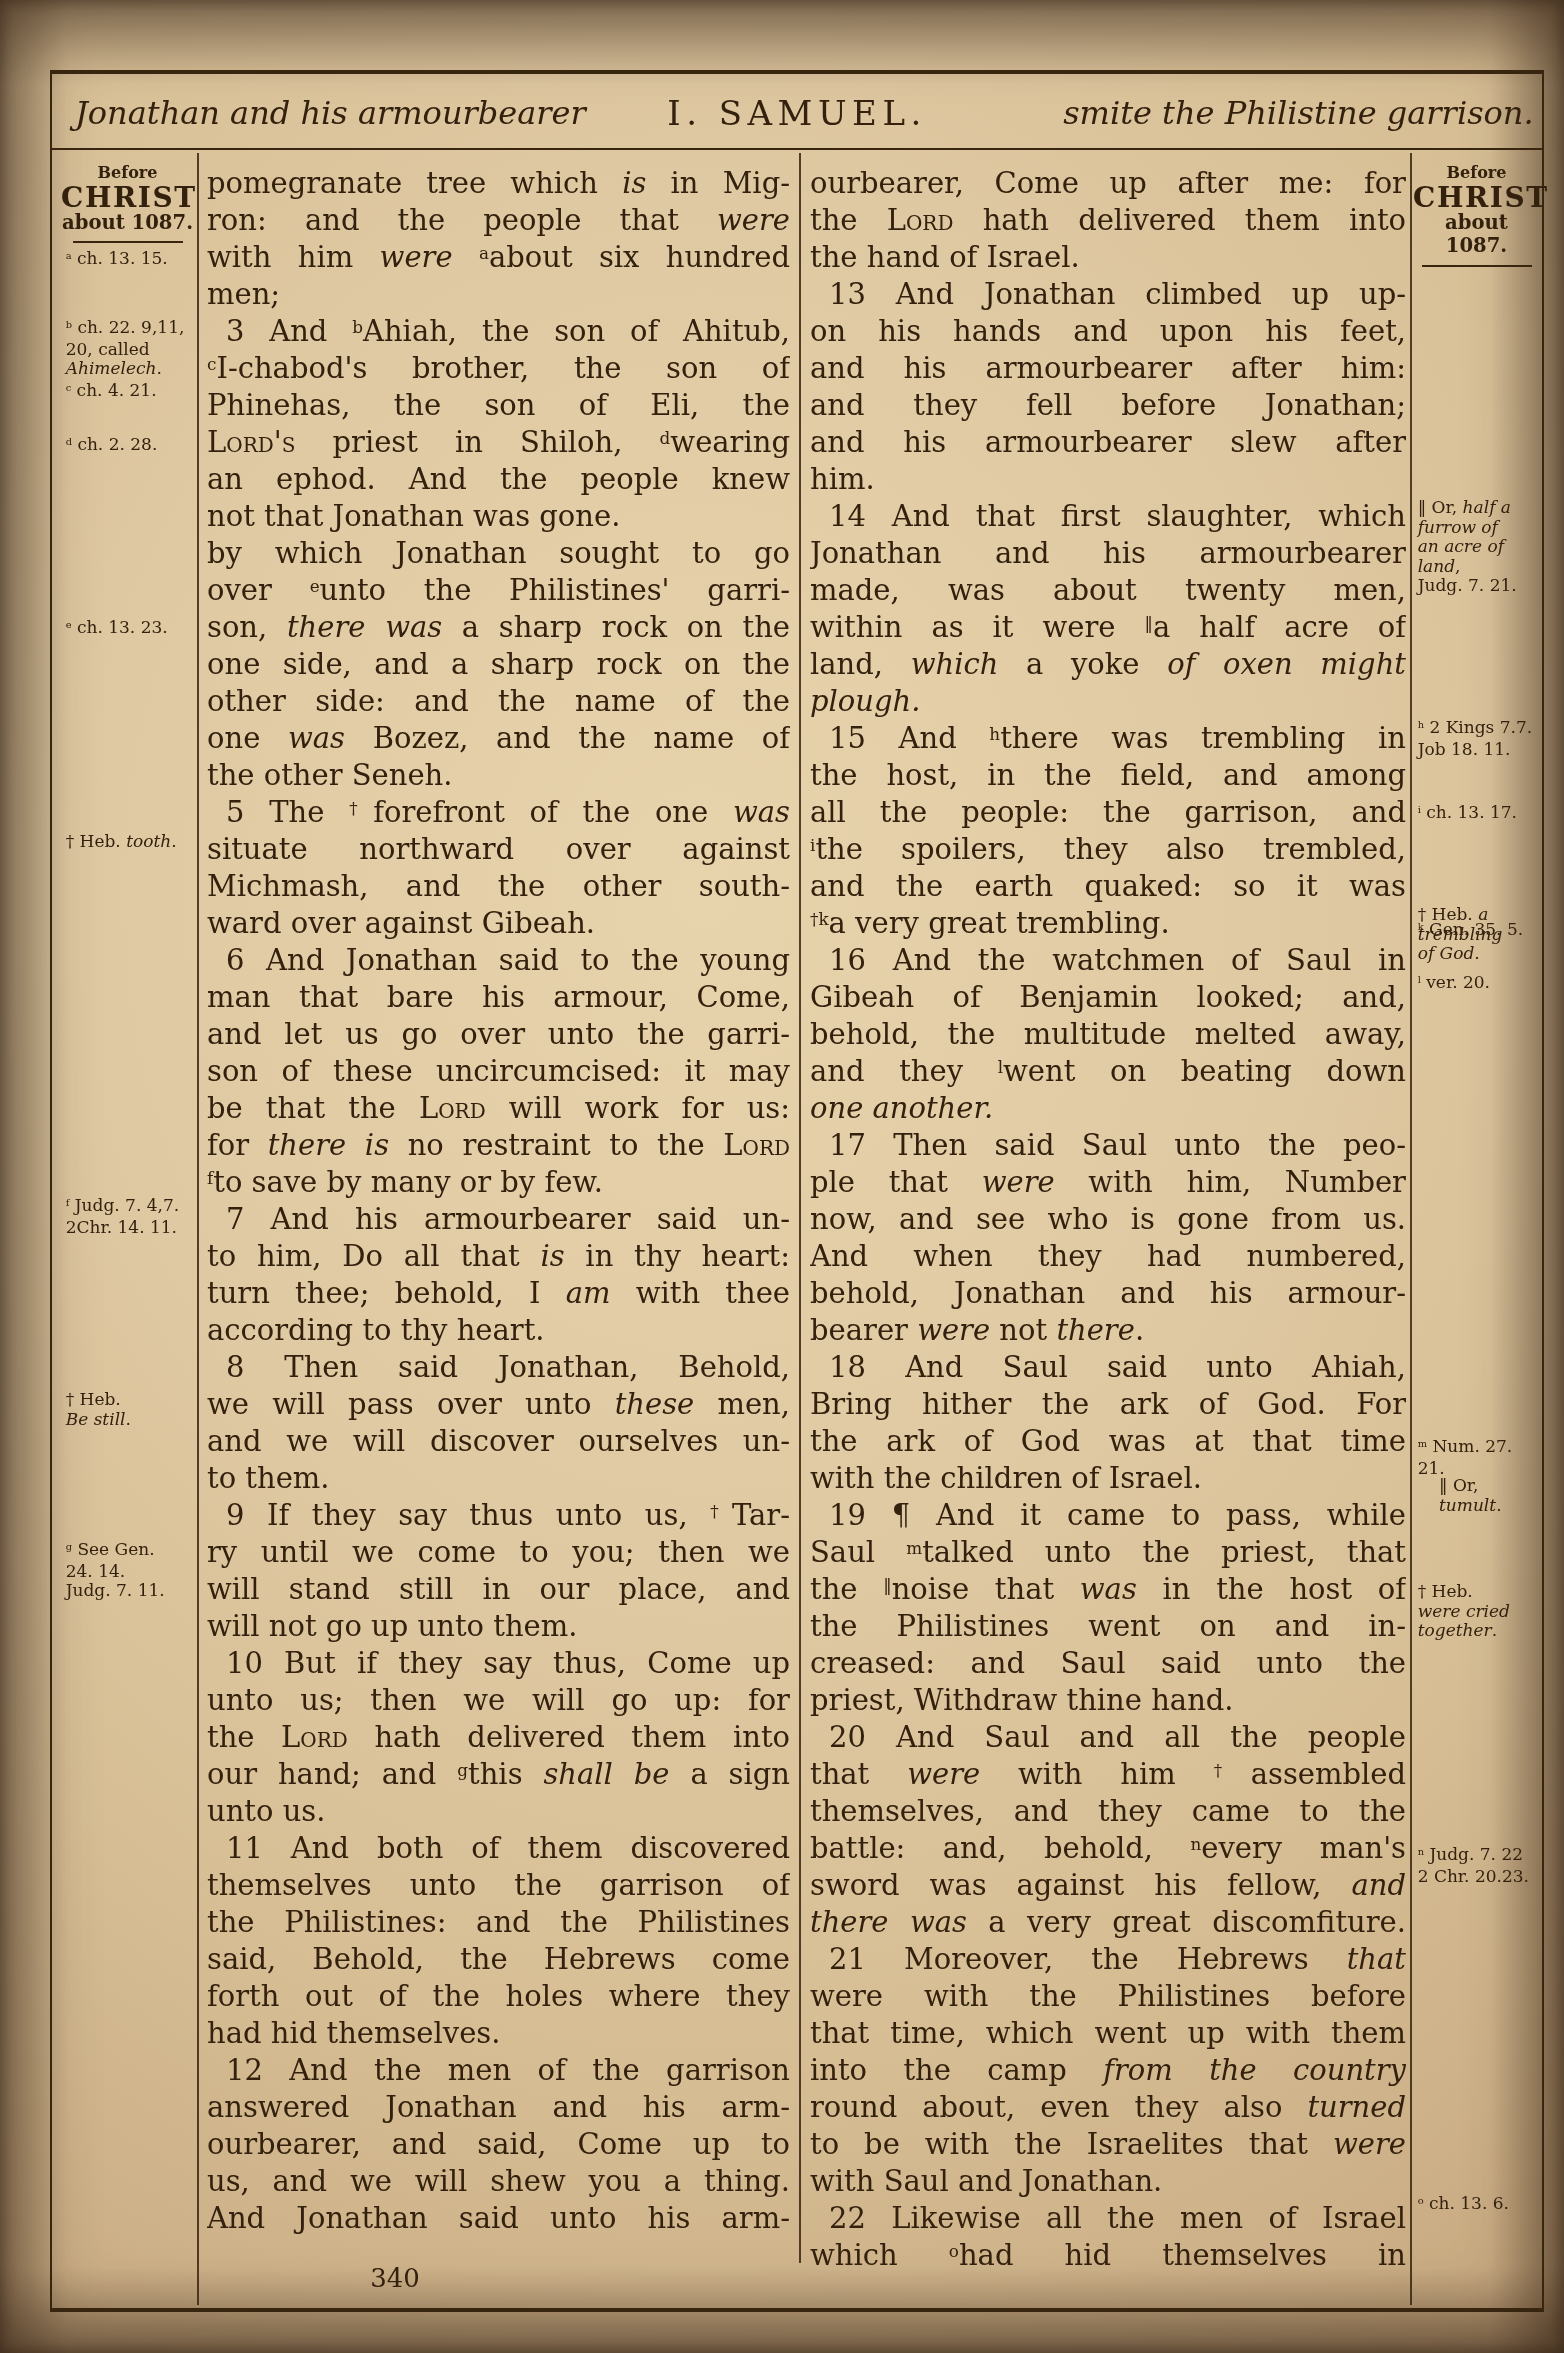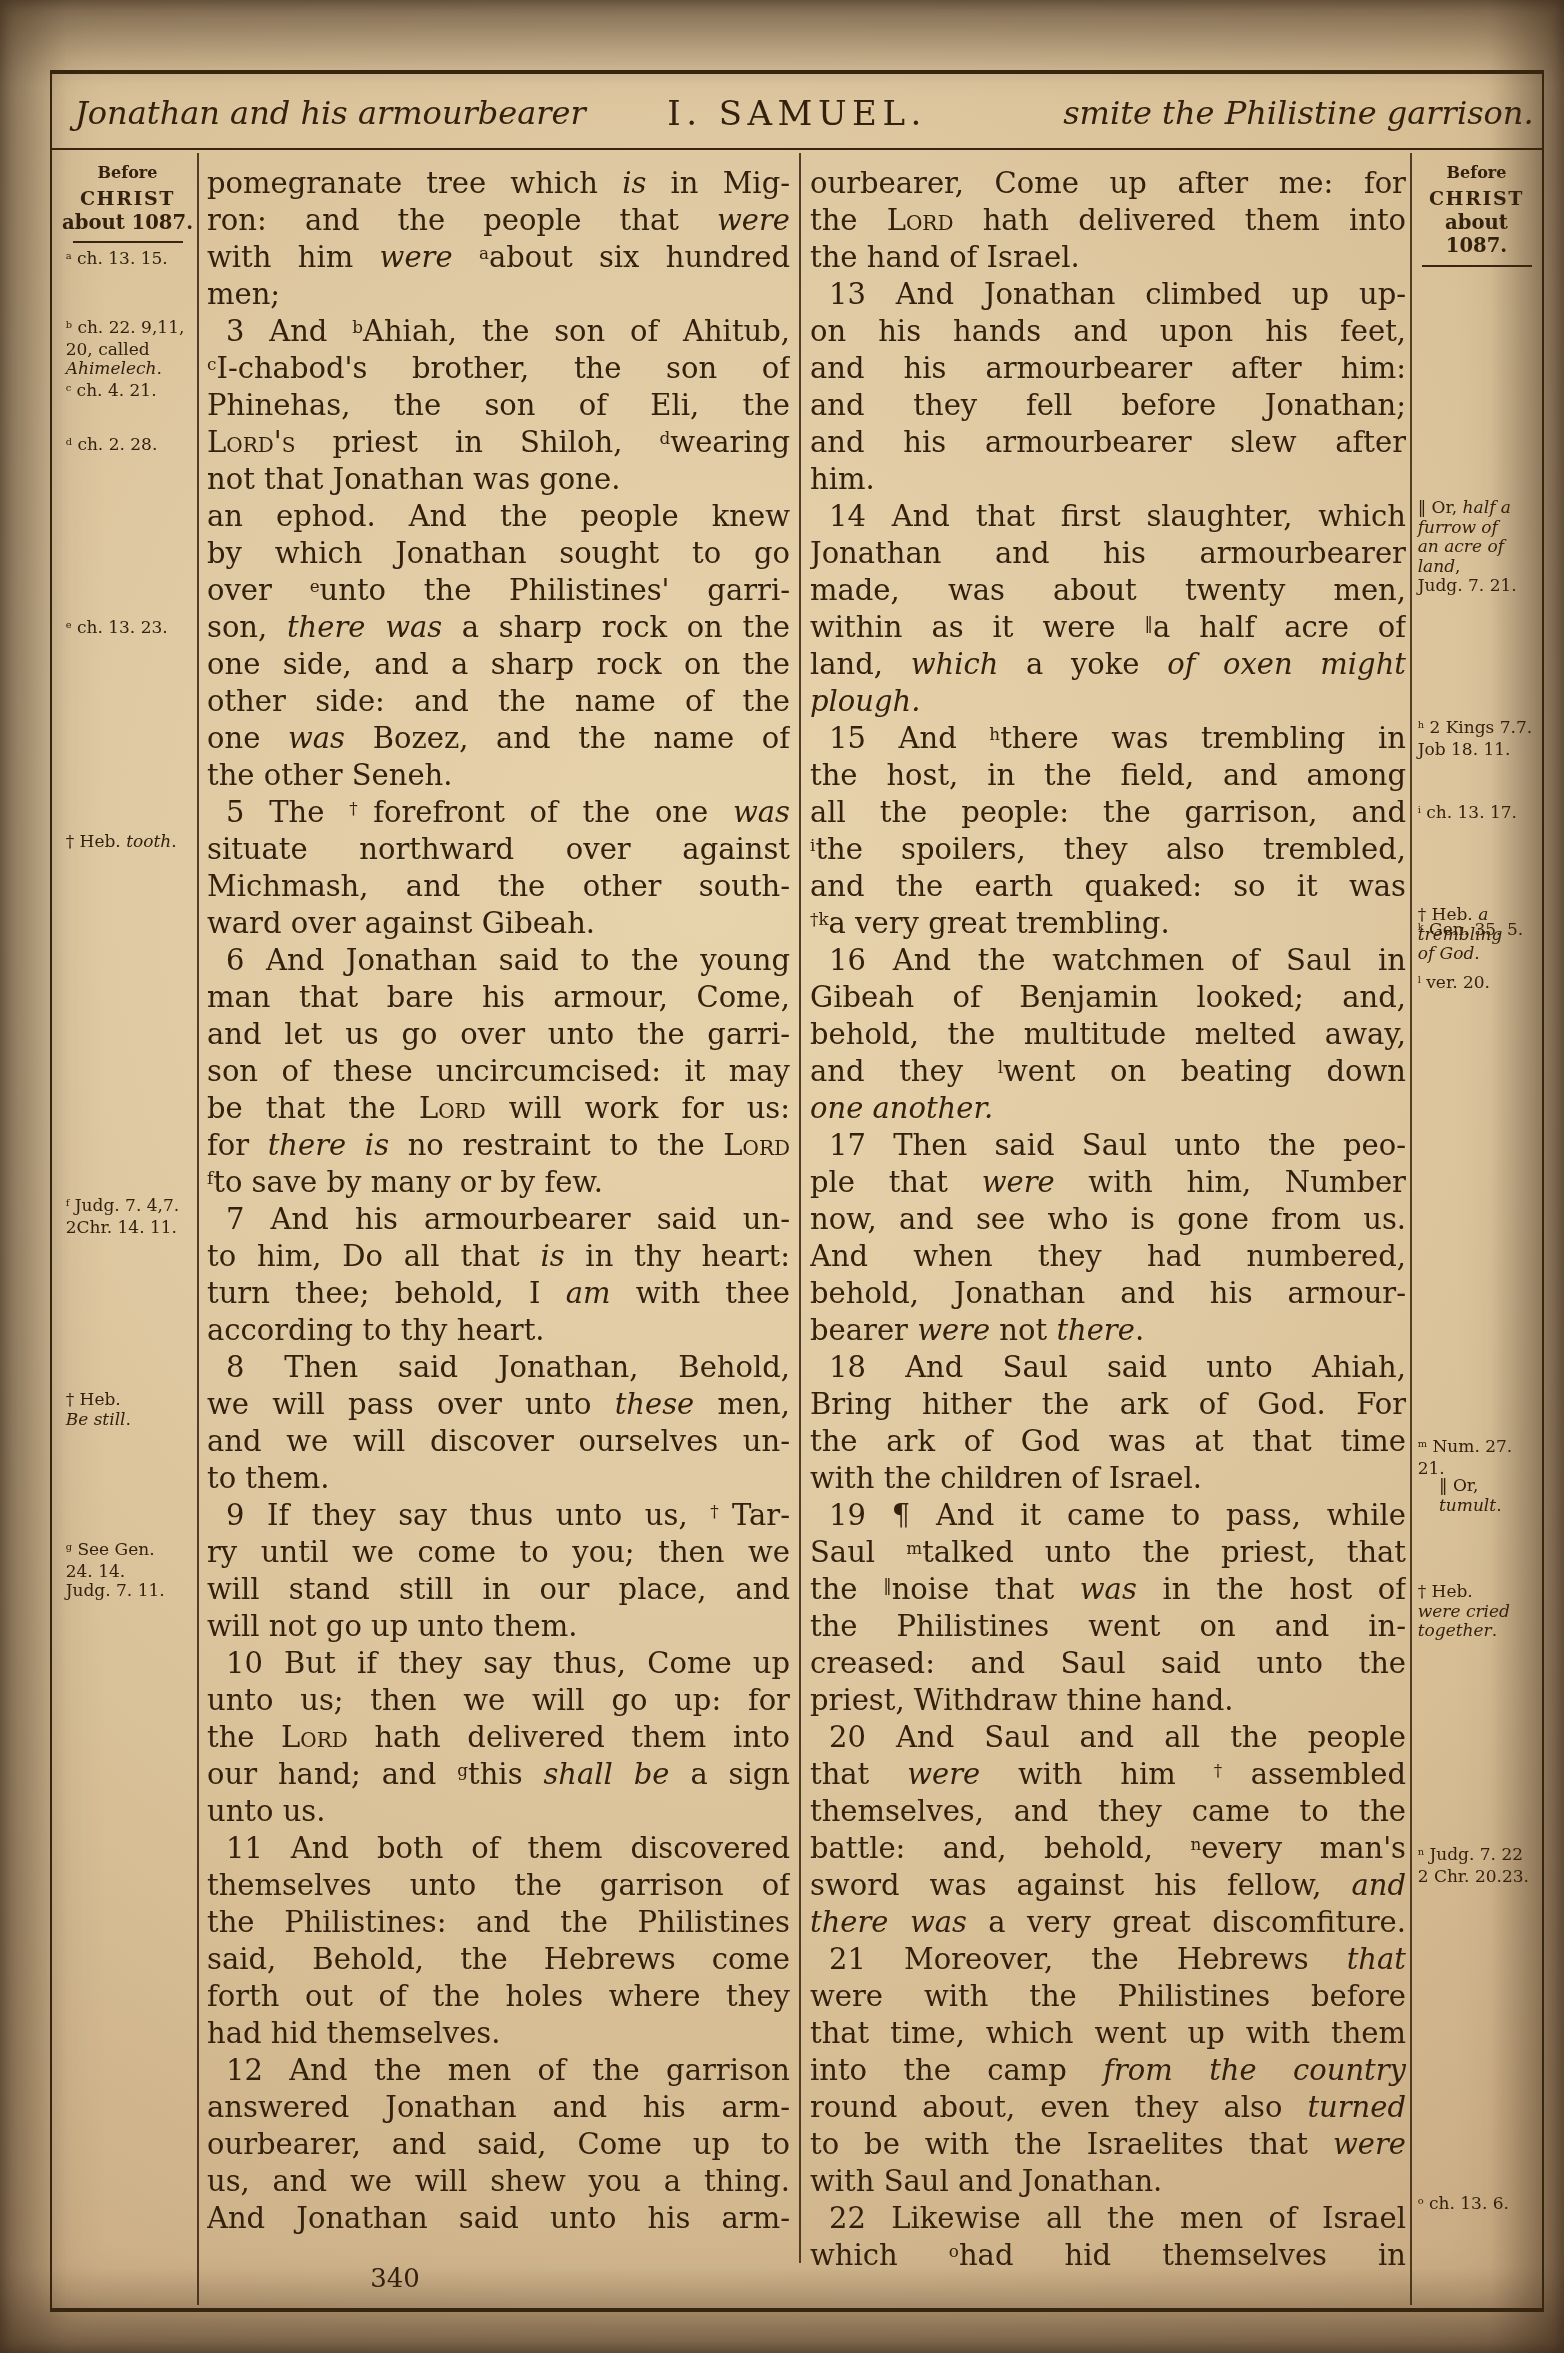--- a/index.html
+++ b/index.html
@@ -21,21 +21,21 @@
   .rh .it{font-style:italic;}
   .rh-left{position:absolute;left:25px;top:6.3px;}
   .rh-center{position:absolute;left:747px;top:4.7px;transform:translateX(-50%);letter-spacing:5.5px;font-size:34px;}
   .rh-right{position:absolute;right:9.4px;top:6.3px;}
   
   .notes{position:absolute;top:0;height:2354px;font-size:17px;line-height:19.6px;}
   .notes-left{left:61px;width:133px;}
   .notes-right{left:1413px;width:127px;}
   .bc{position:absolute;top:161px;left:0;width:100%;text-align:center;font-weight:bold;}
   .bc-1{font-size:16px;line-height:23.5px;}
-  .bc-2{font-size:19px;line-height:26px;letter-spacing:1.6px;}
+  .bc-2{font-size:28px;line-height:26px;letter-spacing:1.6px;text-align:right;}
   .bc-3{font-size:19.6px;line-height:23.5px;}
   .bc-rule{margin:7px auto 0 auto;width:110px;height:2.3px;background:#38250f;}
   .note{position:absolute;left:0;width:100%;padding-left:4.7px;box-sizing:border-box;}
   .note i{font-style:italic;}
   sup{font-size:0.58em;vertical-align:baseline;position:relative;top:-0.5em;}
   .sc{font-variant:small-caps;}
   
   .col{position:absolute;top:165px;font-size:29px;}
   .col-left{left:207px;width:583px;}
   .col-right{left:810px;width:596px;}
@@ -163,22 +163,22 @@
 
     <div class="col col-left" id="col-left">
         <div class="tl">pomegranate tree which <i>is</i> in Mig-</div>
         <div class="tl">ron: and the people that <i>were</i></div>
         <div class="tl">with him <i>were</i> <sup>a</sup>about six hundred</div>
         <div class="tl end">men;</div>
         <div class="tl v">3 And <sup>b</sup>Ahiah, the son of Ahitub,</div>
         <div class="tl"><sup>c</sup>I-chabod's brother, the son of</div>
         <div class="tl">Phinehas, the son of Eli, the</div>
         <div class="tl"><span class="sc">Lord's</span> priest in Shiloh, <sup>d</sup>wearing</div>
+        <div class="tl">an ephod. And the people knew</div>
         <div class="tl end">not that Jonathan was gone.</div>
-        <div class="tl">an ephod. And the people knew</div>
         <div class="tl">by which Jonathan sought to go</div>
         <div class="tl">over <sup>e</sup>unto the Philistines' garri-</div>
         <div class="tl">son, <i>there was</i> a sharp rock on the</div>
         <div class="tl">one side, and a sharp rock on the</div>
         <div class="tl">other side: and the name of the</div>
         <div class="tl">one <i>was</i> Bozez, and the name of</div>
         <div class="tl end">the other Seneh.</div>
         <div class="tl v">5 The <sup>†</sup>forefront of the one <i>was</i></div>
         <div class="tl">situate northward over against</div>
         <div class="tl">Michmash, and the other south-</div>

